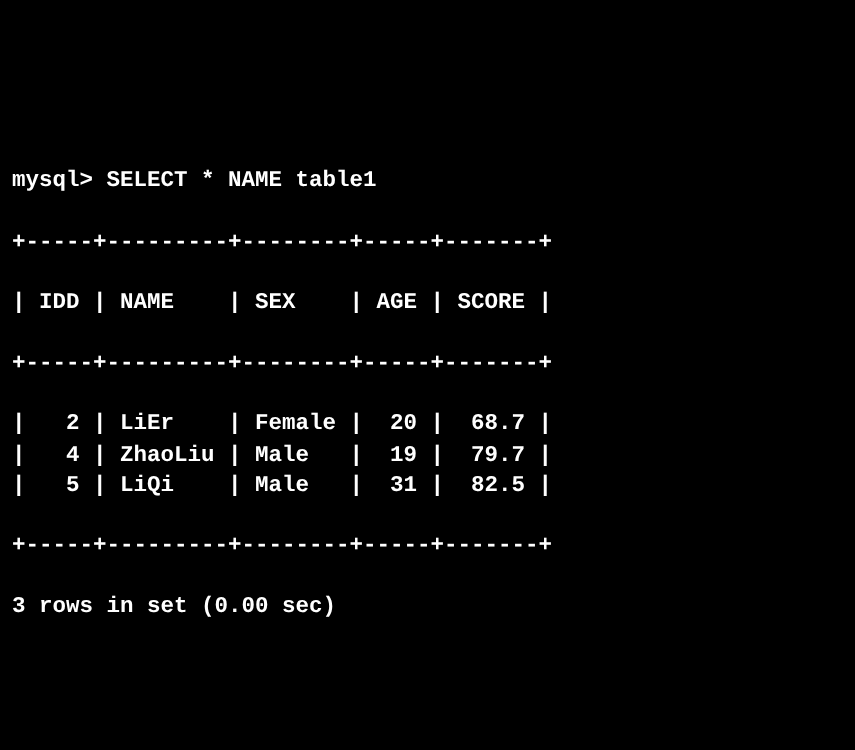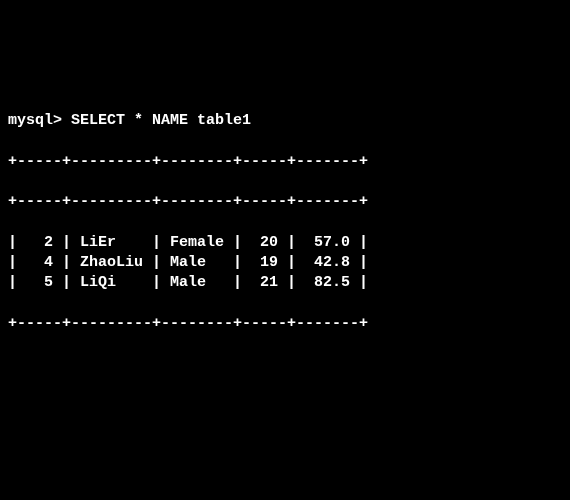--- a/index.html
+++ b/index.html
@@ -19,23 +19,25 @@
     .row { white-space: pre; }
   </style>
 </head>
 <body>
 
 
 
 <div>
 <div class="row"><span>mysql&gt; </span><span>SELECT * NAME table1</span></div>
 <div class="row">+-----+---------+--------+-----+-------+</div>
+<div class="row" id="q1-header">| IDD | NAME    | SEX    | AGE | SCORE |</div>
 <div class="row">+-----+---------+--------+-----+-------+</div>
-<div id="q1-rows"><div class="row">|   2 | LiEr    | Female |  20 |  57.0 |</div><div class="row">|   4 | ZhaoLiu | Male   |  19 |  42.8 |</div><div class="row">|   5 | LiQi    | Male   |  21 |  82.5 |</div></div>
+<div id="q1-rows"><div class="row">|   2 | LiEr    | Female |  20 |  68.7 |</div><div class="row">|   4 | ZhaoLiu | Male   |  19 |  79.7 |</div><div class="row">|   5 | LiQi    | Male   |  31 |  82.5 |</div></div>
 <div class="row">+-----+---------+--------+-----+-------+</div>
+<div class="row">3 rows in set (0.00 sec)</div>
 <div class="row"> </div>
 
 
 
 
 
 
 
 
 </div>

